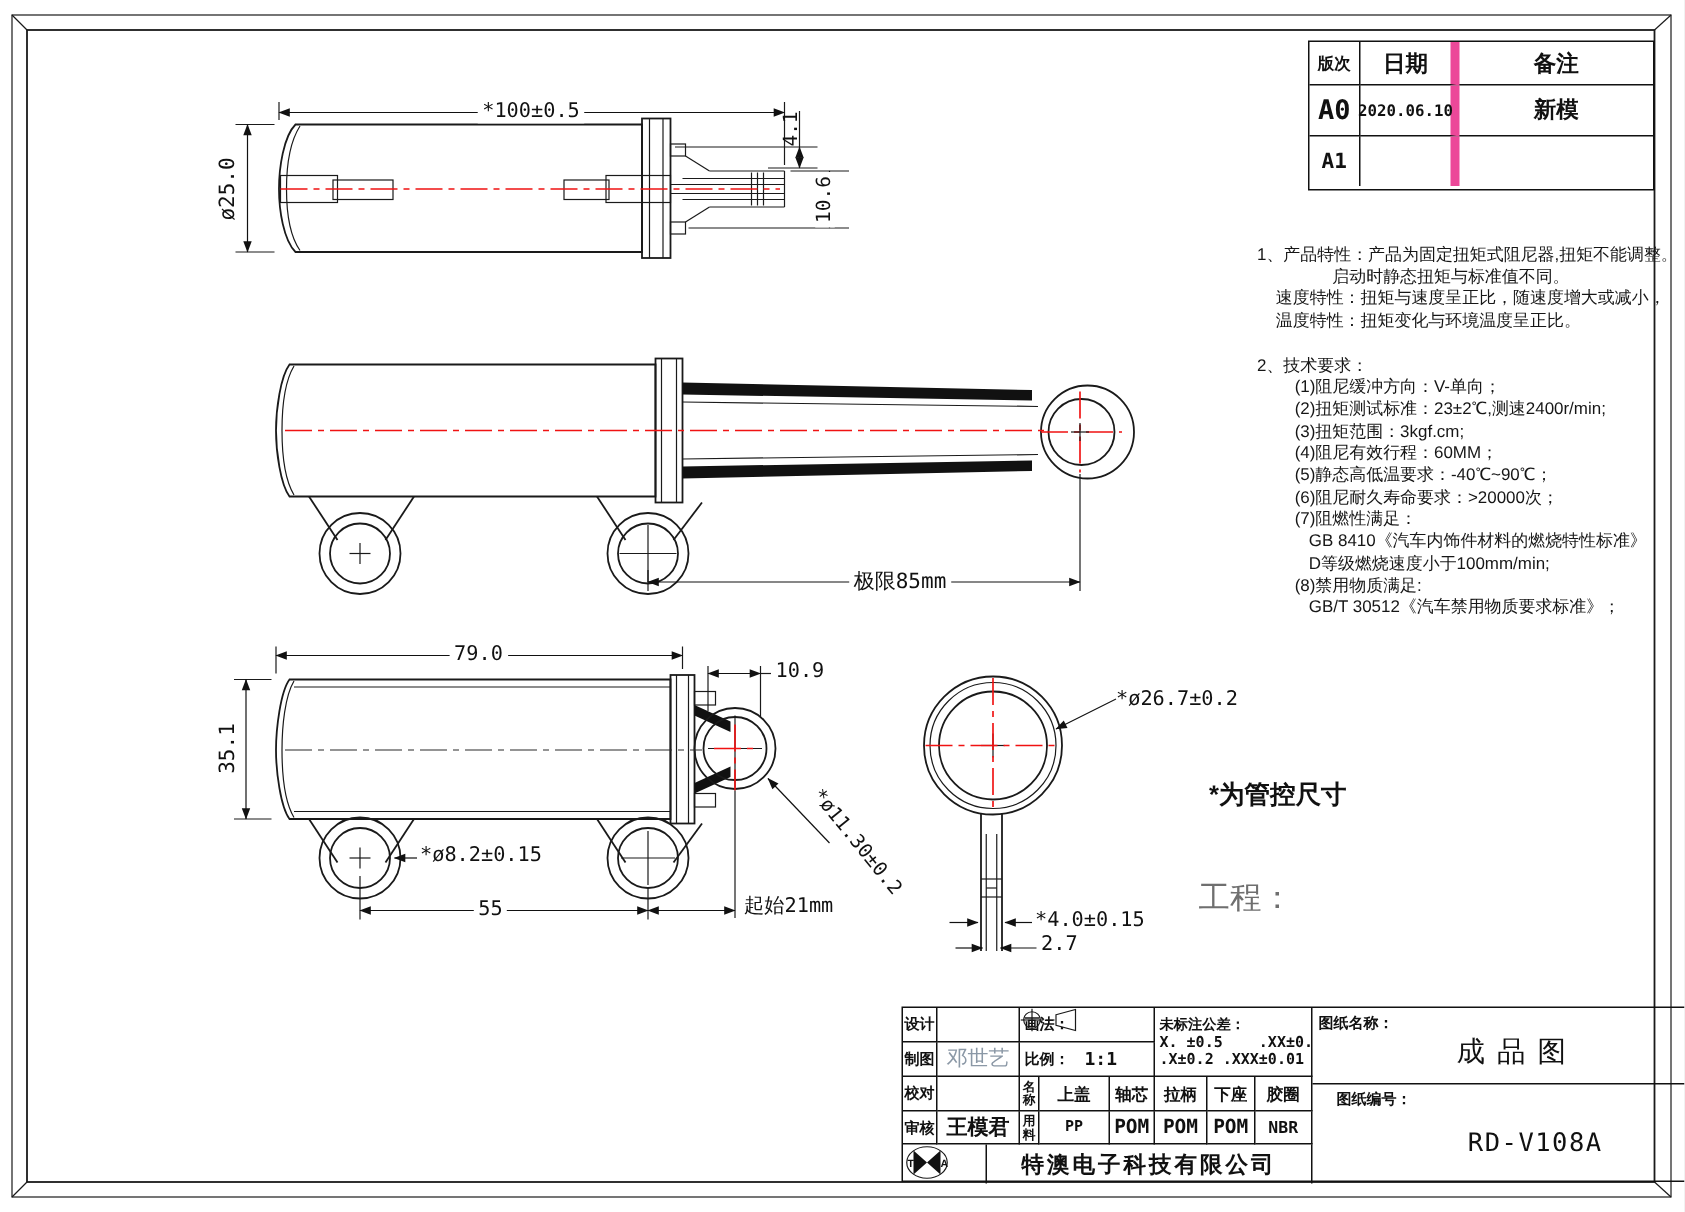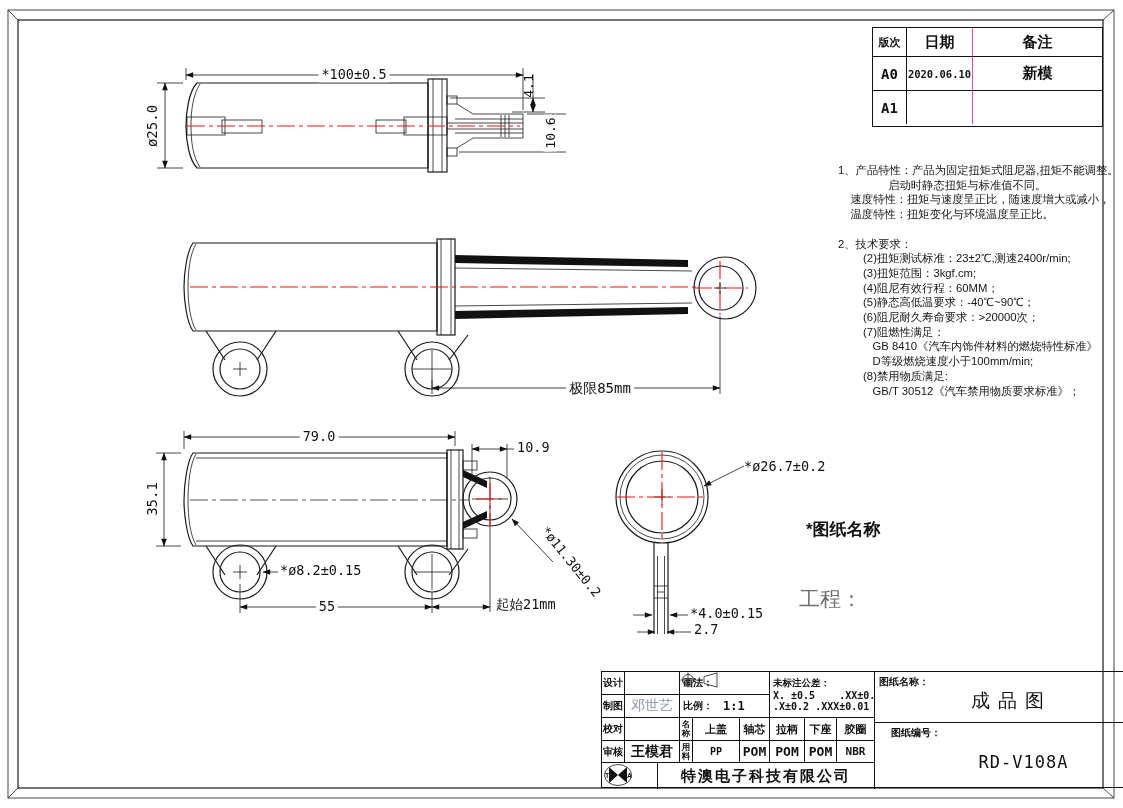--- a/index.html
+++ b/index.html
@@ -21,21 +21,21 @@
   .rot52{transform:rotate(51deg);transform-origin:0 0;font-size:13px;}
   .cn {font-family:"DejaVu Sans Mono","Liberation Sans",sans-serif;}
   .bold{font-weight:bold;}
   #notes{position:absolute;left:818px;top:163px;width:300px;}
   .nline{white-space:pre;font-size:11.3px;line-height:14.7px;min-height:14.7px;color:#161616;margin-left:20px;}
   
   #rev{position:absolute;left:872px;top:27px;width:231px;height:100px;border:1.6px solid #111;box-sizing:border-box;}
   .rrow{display:flex;box-sizing:border-box;}
   .rcell{box-sizing:border-box;display:flex;align-items:center;justify-content:center;font-weight:bold;}
   .rc1{width:34px;border-right:1px solid #111;}
-  .rc2{width:66px;border-right:1px solid #ec4899;}
+  .rc2{width:66px;border-right:6px solid #ec4899;}
   .rc3{flex:1;}
   .rb{border-bottom:1px solid #111;}
   
   #tb{position:absolute;left:557px;top:671px;width:546px;height:117px;border:1.6px solid #111;box-sizing:border-box;margin-left:44px;}
   .cell{position:absolute;box-sizing:border-box;display:flex;align-items:center;justify-content:center;
         border-right:1px solid #111;border-bottom:1px solid #111;overflow:hidden;}
   .lab{font-size:10px;font-weight:bold;}
   .noc{border-right:none;}
   .nob{border-bottom:none;}
   .vert{font-size:8.5px;line-height:9px;width:10px;word-break:break-all;text-align:center;font-weight:bold;}
@@ -219,50 +219,51 @@
   <div class="lbl r90" style="left:152px;top:499px;font-size:14px;">35.1</div>
   <div class="lbl" style="left:517px;top:441px;">10.9</div>
   <div class="lbl rot52" style="left:549px;top:524px;">*ø11.30±0.2</div>
   <div class="lbl" style="left:280px;top:564px;">*ø8.2±0.15</div>
   <div class="lbl c bgw" style="left:327px;top:607px;">55</div>
   <div class="lbl cn" style="left:496px;top:598px;">起始21mm</div>
   <div class="lbl" style="left:744px;top:460px;">*ø26.7±0.2</div>
   <div class="lbl" style="left:690px;top:607px;">*4.0±0.15</div>
   <div class="lbl" style="left:694px;top:623px;">2.7</div>
 
-  <div class="lbl bold" style="left:806px;top:521px;font-size:17px;font-family:'Liberation Sans',sans-serif;">*图纸名称</div>
+  <div class="lbl bold" style="left:806px;top:521px;font-size:17px;font-family:'Liberation Sans',sans-serif;">*为管控尺寸</div>
   <div class="lbl" style="left:799px;top:588px;font-size:21px;color:#6f6f6f;font-family:'Liberation Sans',sans-serif;">工程：</div>
 
   <div id="notes">
     <div class="nline">1、产品特性：产品为固定扭矩式阻尼器,扭矩不能调整。</div>
     <div class="nline">                启动时静态扭矩与标准值不同。</div>
     <div class="nline">    速度特性：扭矩与速度呈正比，随速度增大或减小，</div>
     <div class="nline">    温度特性：扭矩变化与环境温度呈正比。</div>
     <div class="nline"></div>
     <div class="nline">2、技术要求：</div>
+    <div class="nline">        (1)阻尼缓冲方向：V-单向；</div>
     <div class="nline">        (2)扭矩测试标准：23±2℃,测速2400r/min;</div>
     <div class="nline">        (3)扭矩范围：3kgf.cm;</div>
     <div class="nline">        (4)阻尼有效行程：60MM；</div>
     <div class="nline">        (5)静态高低温要求：-40℃~90℃；</div>
     <div class="nline">        (6)阻尼耐久寿命要求：&gt;20000次；</div>
     <div class="nline">        (7)阻燃性满足：</div>
     <div class="nline">           GB 8410《汽车内饰件材料的燃烧特性标准》</div>
     <div class="nline">           D等级燃烧速度小于100mm/min;</div>
     <div class="nline">        (8)禁用物质满足:</div>
     <div class="nline">           GB/T 30512《汽车禁用物质要求标准》；</div>
   </div>
 
   <div id="rev">
     <div class="rrow" style="height:29px;">
       <div class="rcell rc1 rb" style="font-size:11px;">版次</div>
       <div class="rcell rc2 rb" style="font-size:15px;">日期</div>
       <div class="rcell rc3 rb" style="font-size:15px;text-align:center;">备注</div>
     </div>
     <div class="rrow" style="height:34px;">
-      <div class="rcell rc1 rb mono" style="font-size:14px;">A0</div>
+      <div class="rcell rc1 rb mono" style="font-size:18px;">A0</div>
       <div class="rcell rc2 rb mono" style="font-size:10.5px;">2020.06.10</div>
       <div class="rcell rc3 rb" style="font-size:15px;">新模</div>
     </div>
     <div class="rrow" style="height:33px;">
       <div class="rcell rc1 mono" style="font-size:14px;">A1</div>
       <div class="rcell rc2 mono"></div>
       <div class="rcell rc3"></div>
     </div>
   </div>
 

